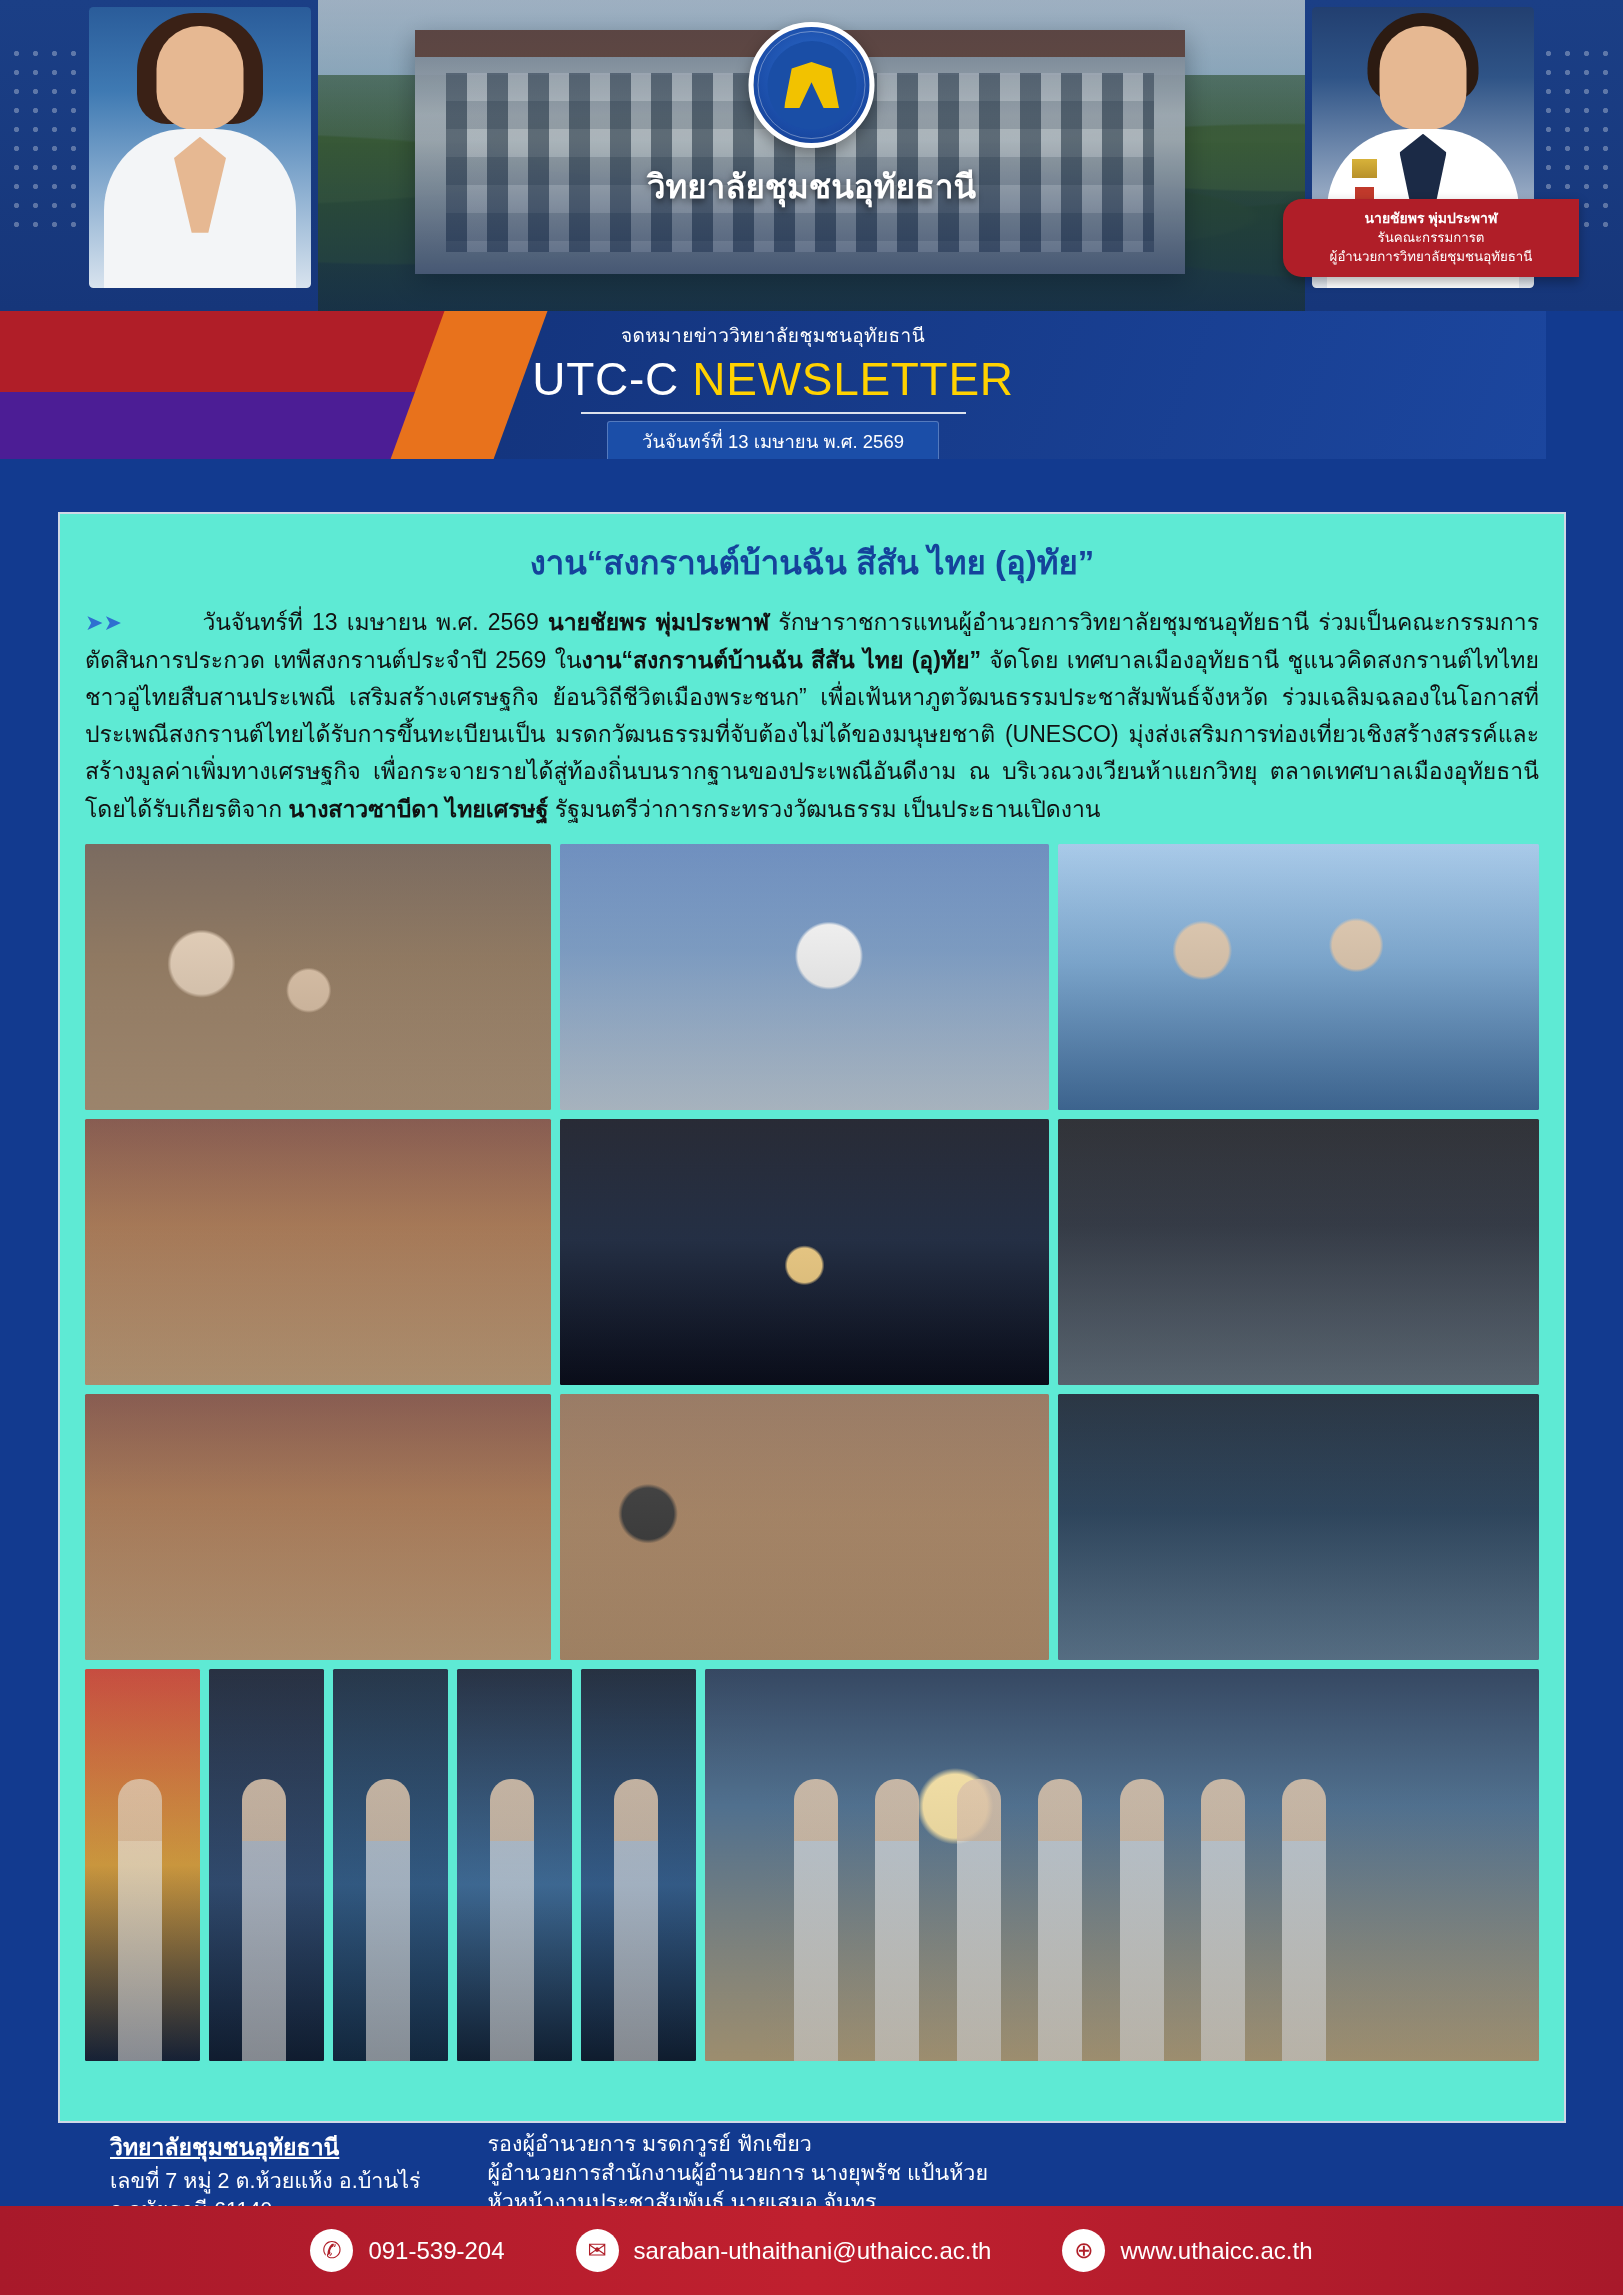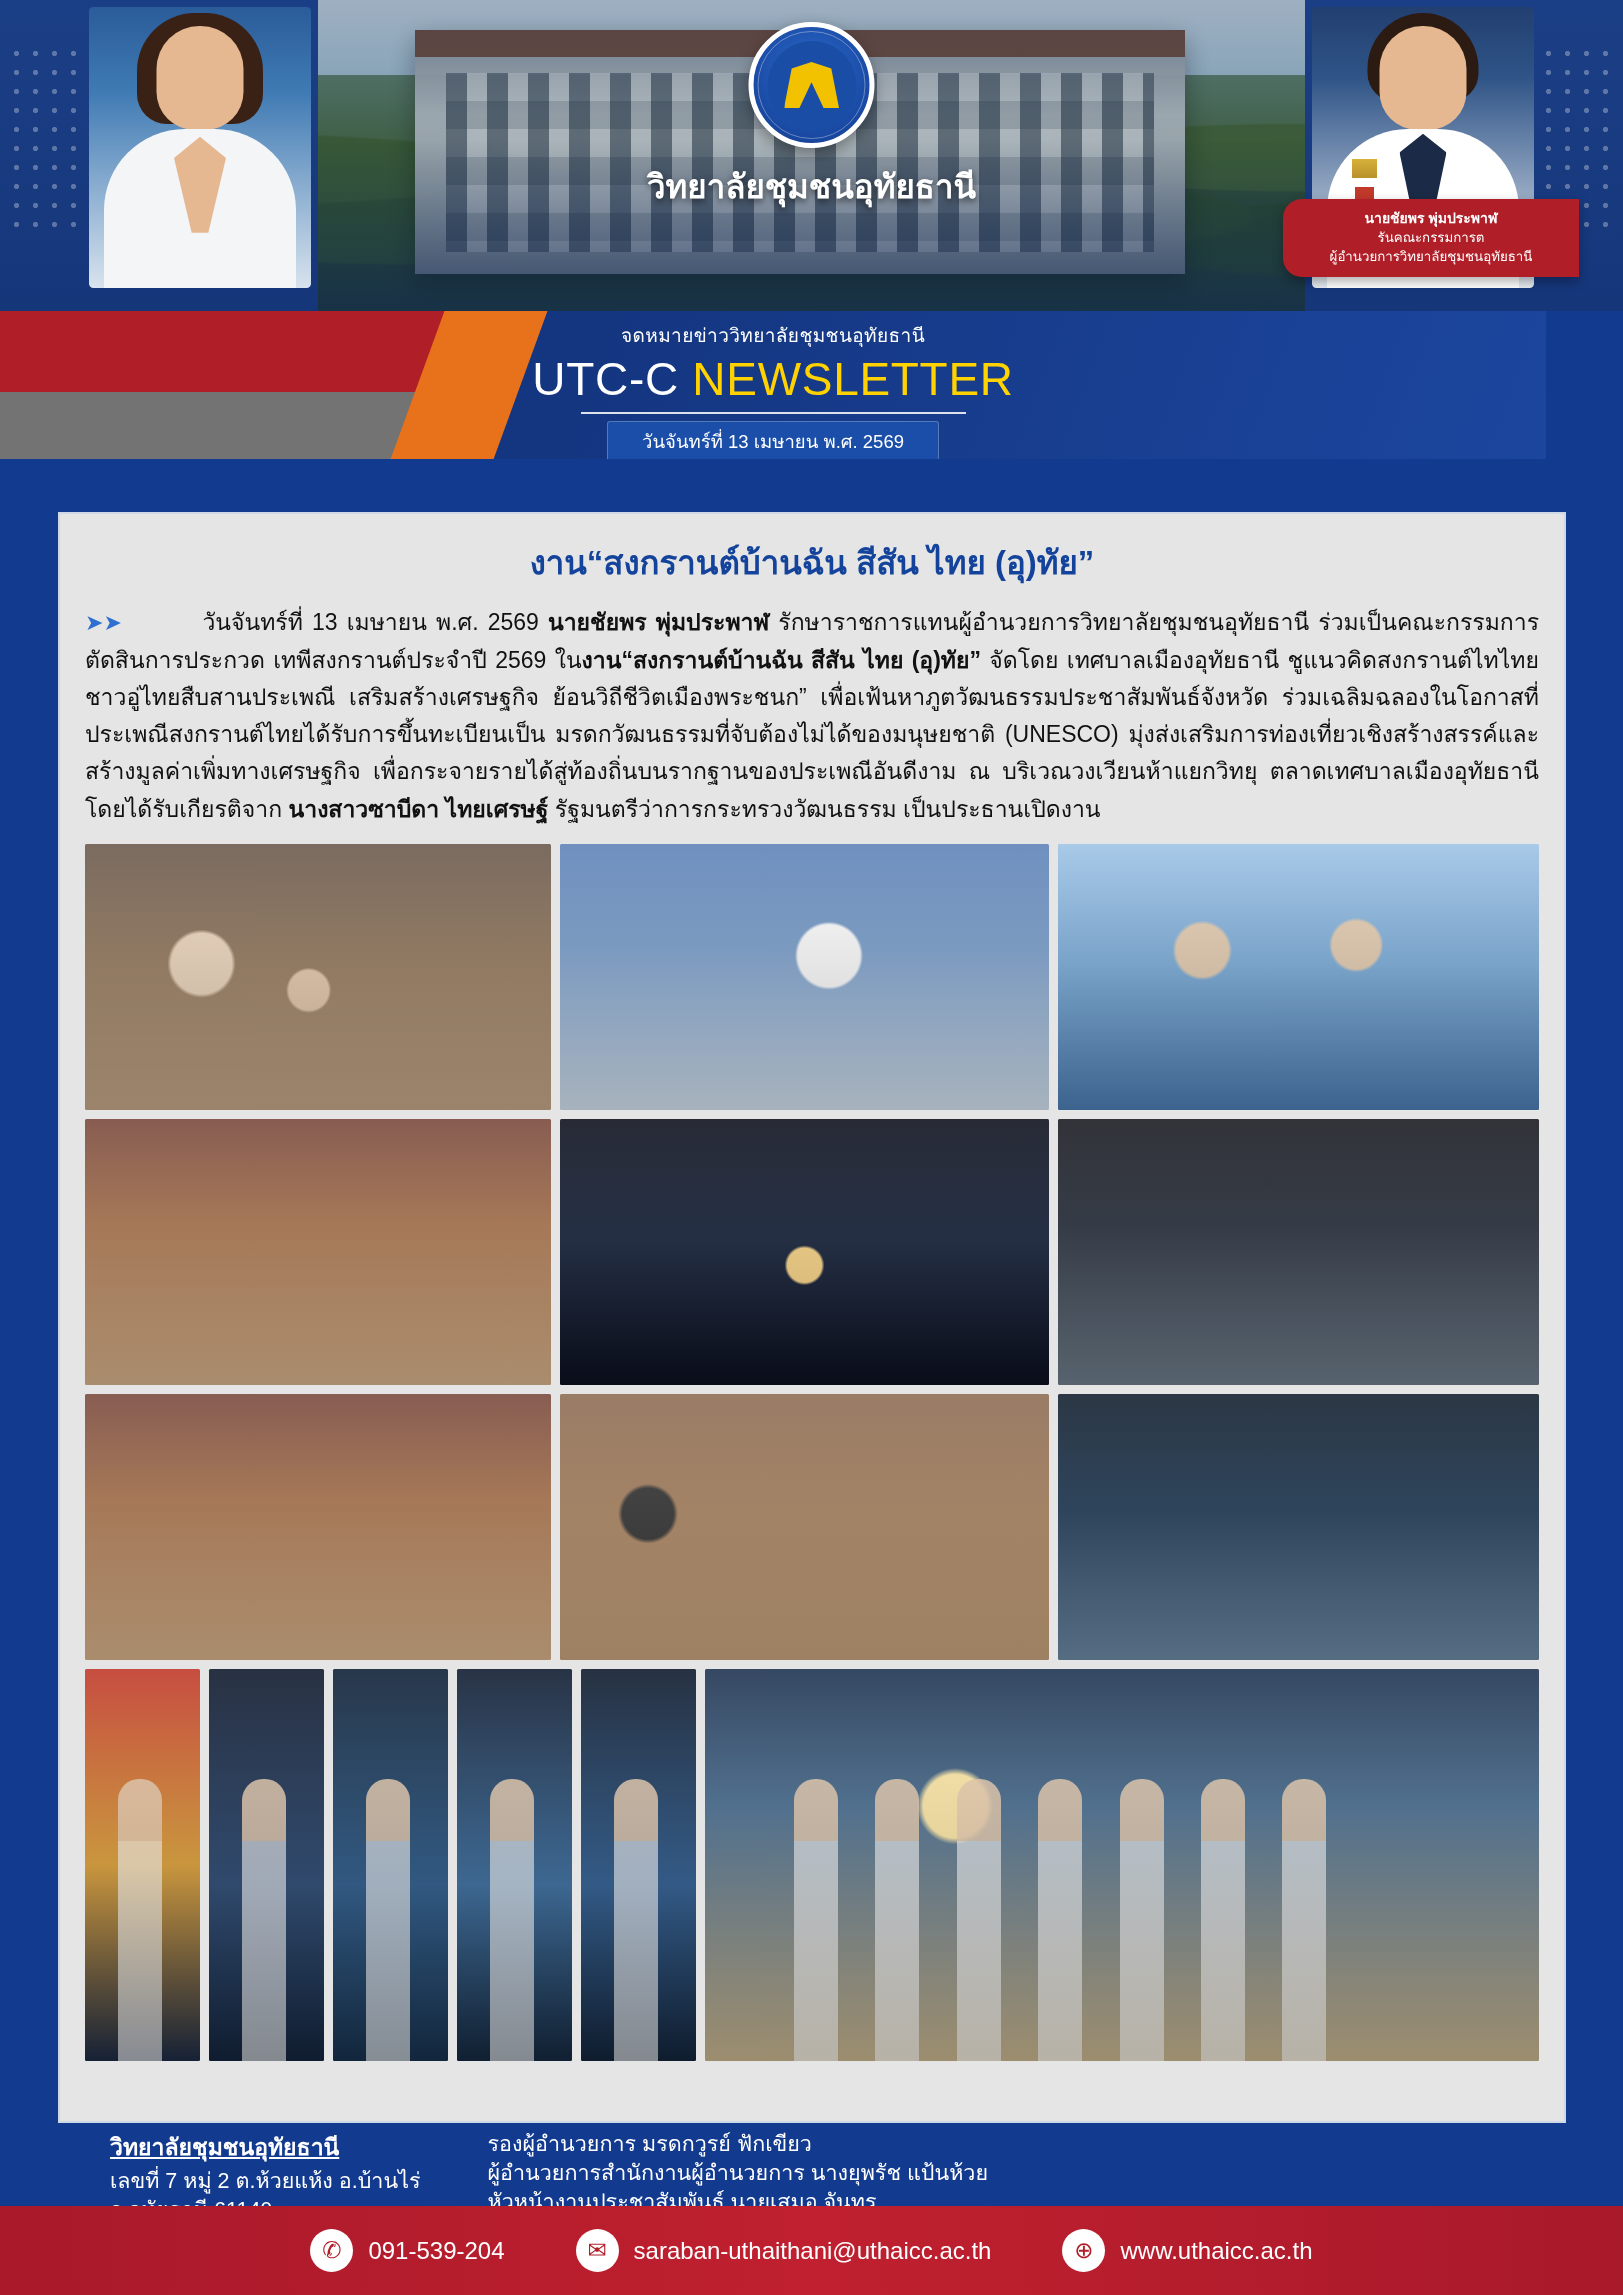--- a/index.html
+++ b/index.html
@@ -163,21 +163,21 @@
   }
   .college-name {
     margin-top: 12px;
     color:#fff; font-size: 33px; font-weight: bold;
     text-shadow: 0 3px 7.4px rgba(0,0,0,.6);
   }
 
   
   .band {
     position:relative; width:1546px; height: 148px;
-    background: #737373;
+    background: #4c1d95;
     overflow:hidden;
   }
   .band-orange {
     position:absolute; left: 415px; top:-30px; width: 155px; height: 222px;
     background:#e8721c; transform: skewX(-20deg);
   }
   .band-navy {
     position:absolute; left: 518px; top:-30px; width: 1110px; height: 222px;
     background: linear-gradient(90deg,#14357f 0%, #1c47a0 100%); transform: skewX(-20deg);
   }
@@ -206,21 +206,21 @@
   .date-pill {
     margin: 7.4px auto 0; display:inline-block;
     background:#1b4ea8; color:#fff; font-size: 18.5px;
     padding: 5.2px 34px; border-radius: 3px;
     border: 0.7px solid rgba(255,255,255,.25);
   }
 
   
   .sheet {
     position:absolute; left: 58px; top: 512px; width: 1508px; height: 1611px;
-    background:#e5e5e5; border: 2.2px solid #cfd8e6;
+    background:#5eead4; border: 2.2px solid #cfd8e6;
     padding: 16.3px 25px 15px;
   }
   .headline {
     text-align:center; color:#14439b; font-weight:bold; font-size: 33px;
     margin: 6px 0 15px;
   }
   .body-text {
     font-size: 23px; line-height: 1.62; color:#111; text-align: justify;
     text-indent: 0;
   }

